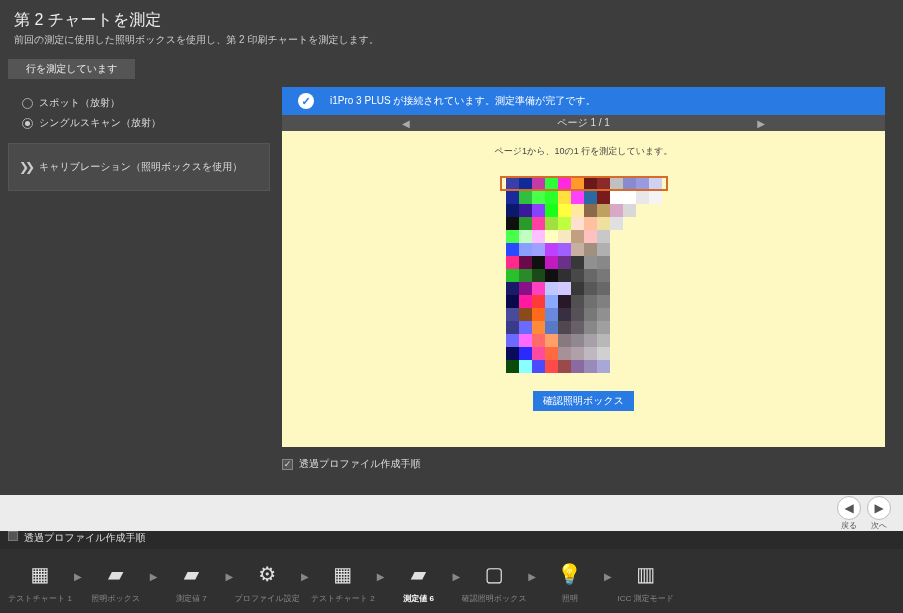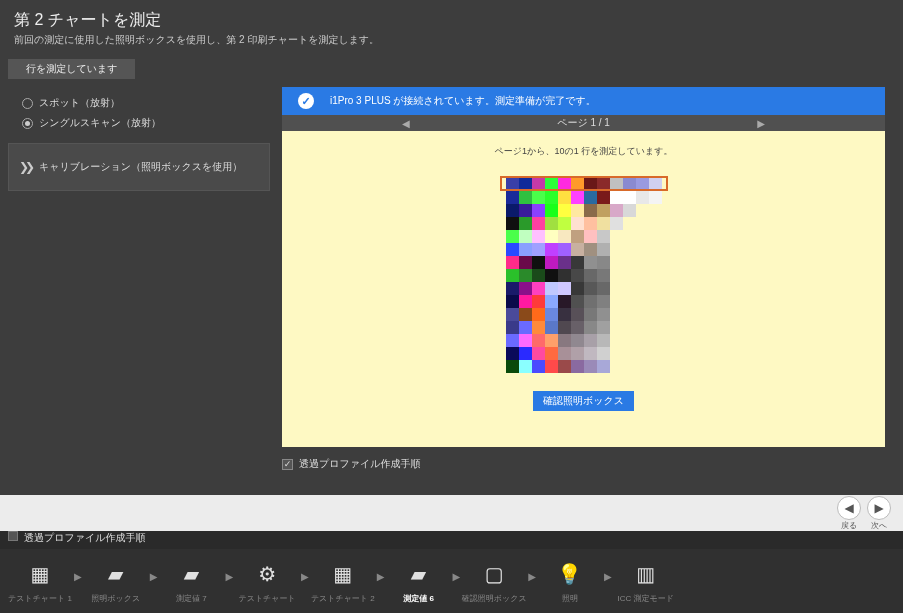--- a/index.html
+++ b/index.html
@@ -359,21 +359,21 @@
       <div class="wf-label">照明ボックス</div>
     </div>
     <div class="wf-arrow">▶</div>
     <div class="wf-step">
       <div class="wf-icon">▰</div>
       <div class="wf-label">測定値 7</div>
     </div>
     <div class="wf-arrow">▶</div>
     <div class="wf-step">
       <div class="wf-icon">⚙</div>
-      <div class="wf-label">テストチャート</div>
+      <div class="wf-label">プロファイル設定</div>
     </div>
     <div class="wf-arrow">▶</div>
     <div class="wf-step">
       <div class="wf-icon">▦</div>
       <div class="wf-label">テストチャート 2</div>
     </div>
     <div class="wf-arrow">▶</div>
     <div class="wf-step active">
       <div class="wf-icon">▰</div>
       <div class="wf-label">測定値 6</div>

